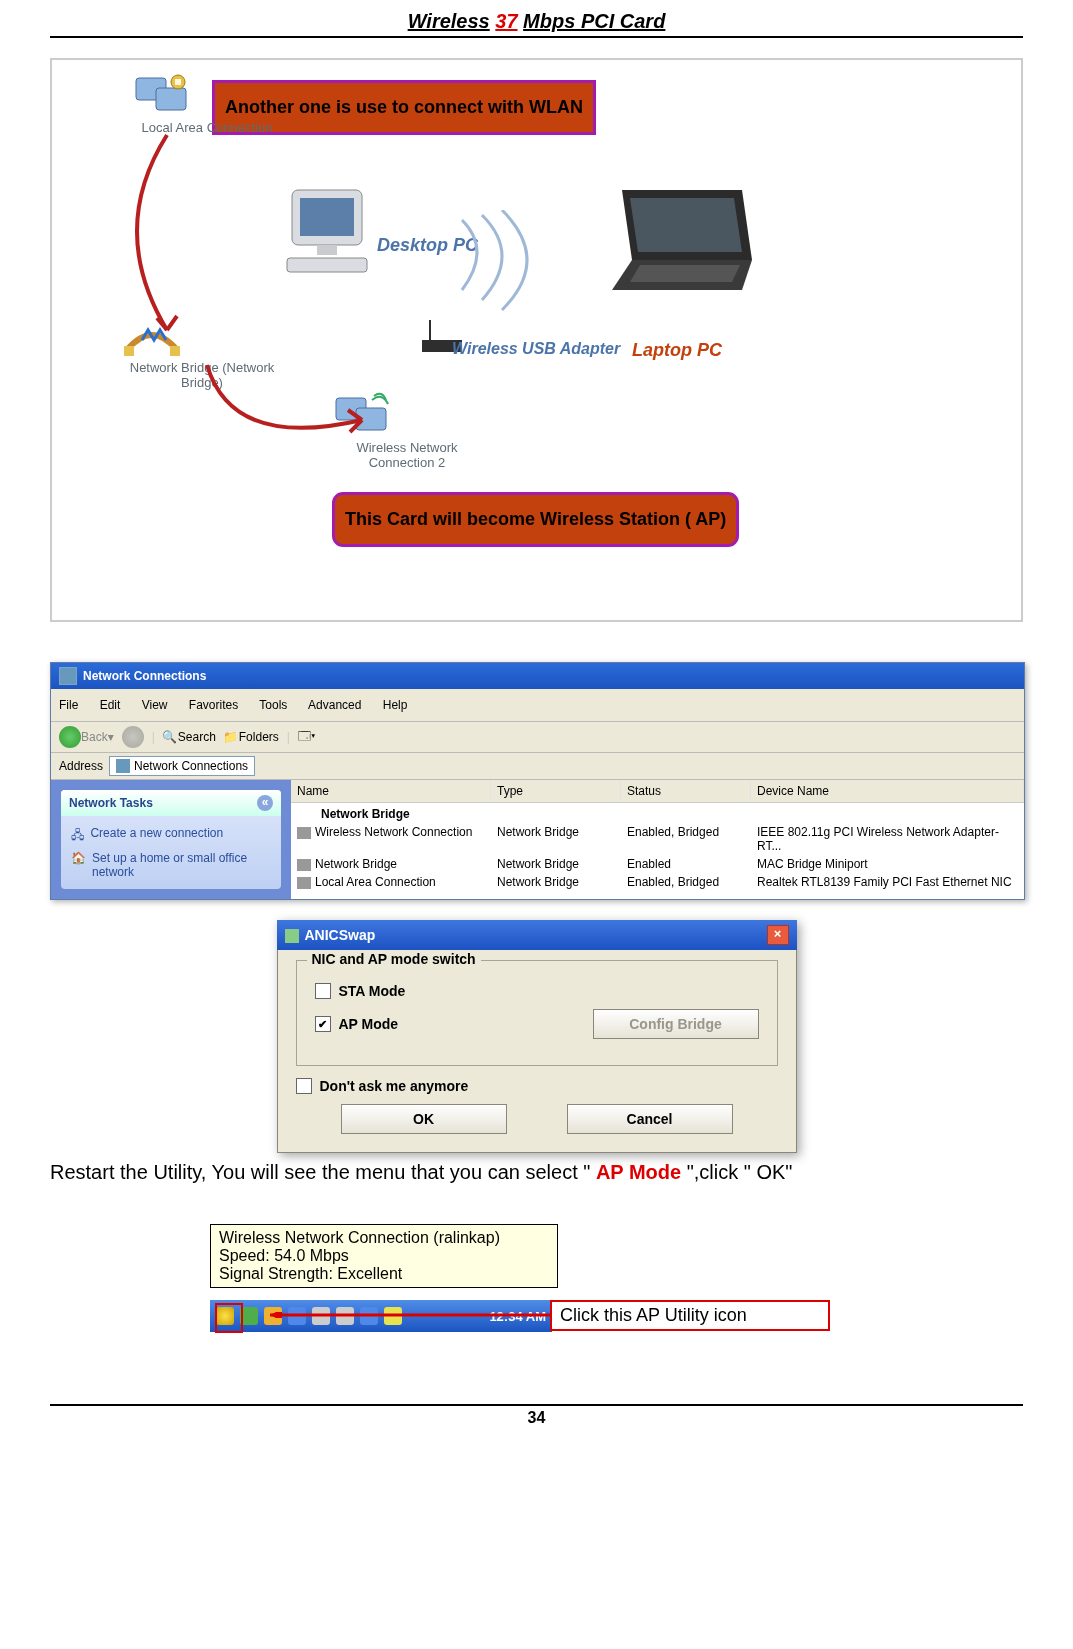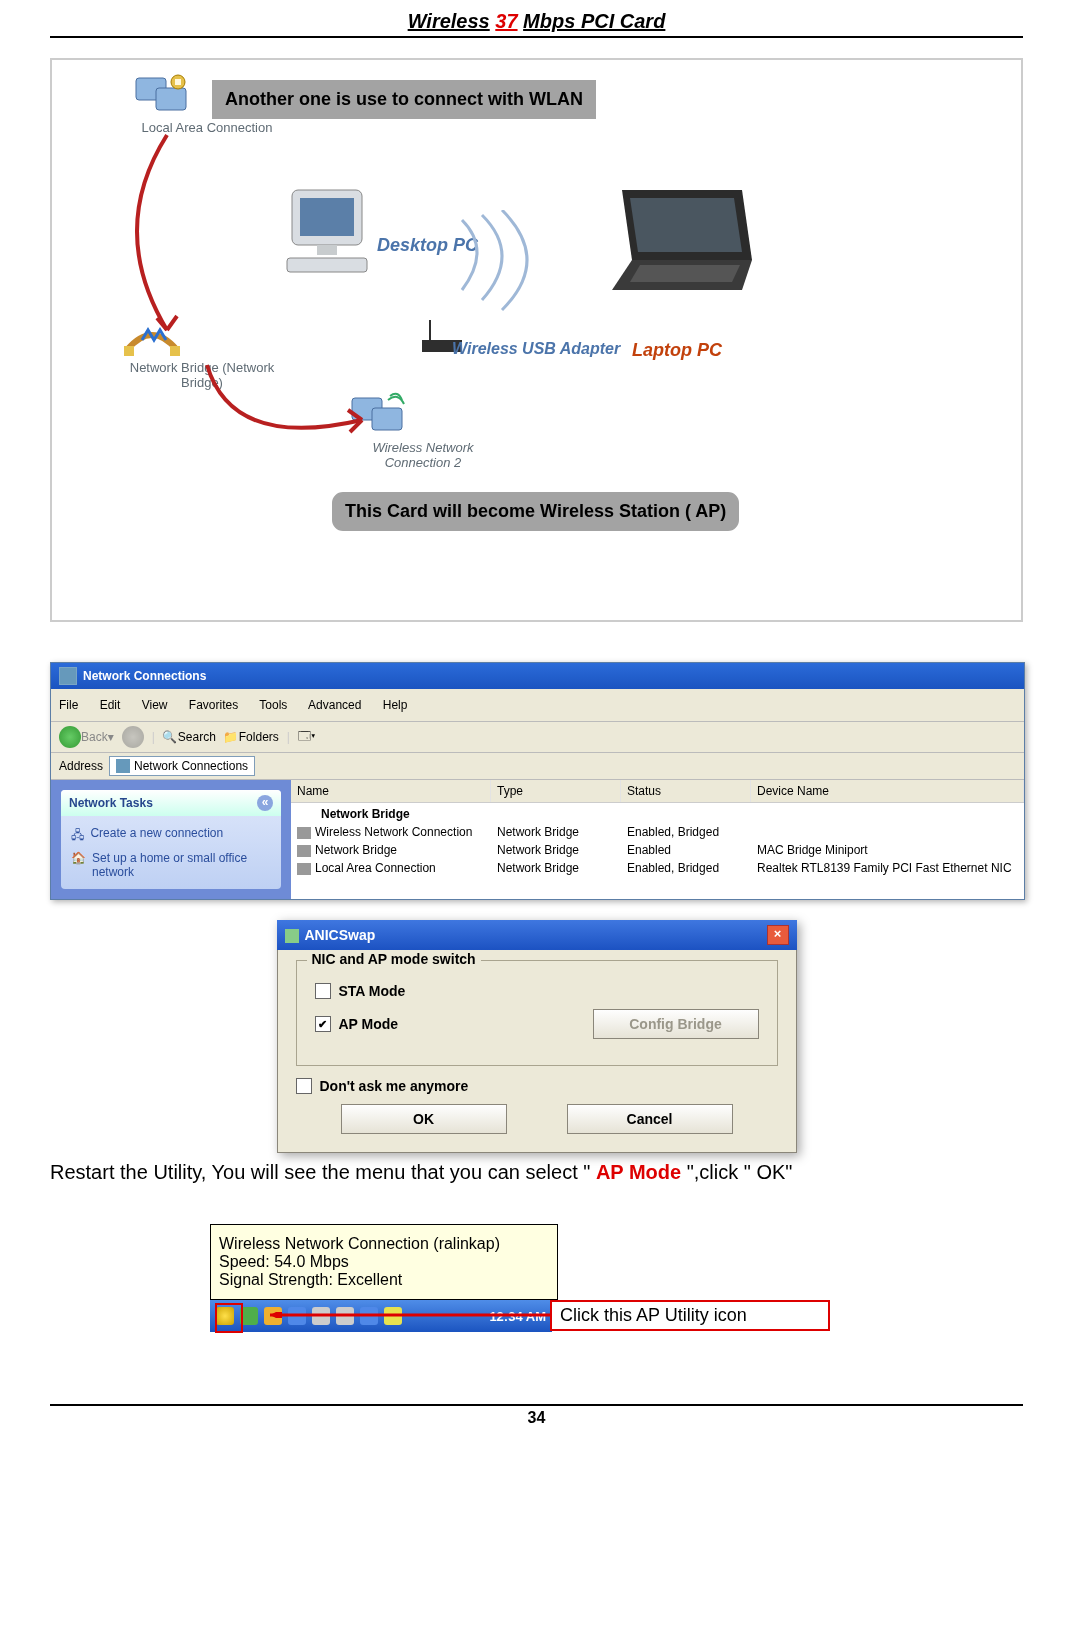--- a/index.html
+++ b/index.html
@@ -27,35 +27,35 @@
   
   .diagram {
     position: relative;
     height: 560px;
     margin: 20px 0 40px 0;
     border: 2px solid #ccc;
   }
   .icon-box { position: absolute; text-align: center; font-size: 13px; color: #5f6b74; font-family: Verdana, Arial, sans-serif; }
   .lac-icon { left: 80px; top: 10px; width: 150px; }
   .bridge-icon { left: 70px; top: 260px; width: 160px; }
-  .wnc-icon { left: 296px; top: 330px; width: 150px; font-style: italic; }
+  .wnc-icon { left: 280px; top: 330px; width: 150px; }
   .desk-icon { left: 220px; top: 120px; width: 200px; }
   .usb-label { position: absolute; left: 400px; top: 280px; width: 200px; color: #4b74aa; font-weight: bold; font-style: italic; font-size: 16px; }
   .desk-label { position: absolute; left: 325px; top: 175px; color: #4b74aa; font-weight: bold; font-style: italic; font-size: 18px; }
   .laptop-icon { left: 540px; top: 120px; width: 200px; }
   .laptop-label { position: absolute; left: 580px; top: 280px; color: #c2410c; font-weight: bold; font-style: italic; font-size: 18px; }
 
   svg { display: block; }
 
   .callout-orange {
-    border: 3px solid #a3a3a3;
-    background: #a3a3a3;
+    border: 3px solid #a21caf;
+    background: #c2410c;
     font-weight: bold;
     font-size: 18px;
-    padding: 6px 10px;
+    padding: 14px 10px;
     position: absolute;
   }
   .co1 { left: 160px; top: 20px; }
   .co2 { left: 280px; top: 432px; border-radius: 11px; }
 
   .arrow-red { position: absolute; pointer-events: none; }
 
   
   .winxp {
     width: 100%;
@@ -186,21 +186,21 @@
   .btn-dis { color:#9a978a; }
   .btn-row { display:flex; justify-content:center; gap:60px;}
 
   .instr { font-size:20px; margin: 4px 0 40px 0; }
   .ap-red { color:#d00; font-weight:bold; }
 
   
   .tray-wrap { position:relative; width:500px; margin: 0 auto 30px 160px; height:120px;}
   .tooltip-xp {
     position:absolute; left:0; top:0;
-    background:#ffffe1; border:1px solid #000; padding:10px 8px; font-size:16px;
+    background:#ffffe1; border:1px solid #000; padding:4px 8px; font-size:16px;
     font-family: Tahoma, Arial, sans-serif;
     width: 330px;
   }
   .taskbar {
     position:absolute; left:0; top:76px; width:330px; height:32px;
     background:linear-gradient(#4f8de8,#1b54c0);
     display:flex; align-items:center; gap:6px; padding:0 6px;
   }
   .tray-icon { width:18px;height:18px; border-radius:3px; }
   .clock-txt { color:#fff; font-size:13px; margin-left:auto; font-weight:bold;}
@@ -360,20 +360,21 @@
           <div>Name</div>
           <div>Type</div>
           <div>Status</div>
           <div>Device Name</div>
         </div>
         <div class="group-h">Network Bridge</div>
         <div class="row">
           <div><span class="ic"></span><span>Wireless Network Connection</span></div>
           <div>Network Bridge</div>
           <div>Enabled, Bridged</div>
+          <div>IEEE 802.11g PCI Wireless Network Adapter-RT...</div>
         </div>
         <div class="row">
           <div><span class="ic"></span><span>Network Bridge</span></div>
           <div>Network Bridge</div>
           <div>Enabled</div>
           <div>MAC Bridge Miniport</div>
         </div>
         <div class="row">
           <div><span class="ic"></span><span>Local Area Connection</span></div>
           <div>Network Bridge</div>

